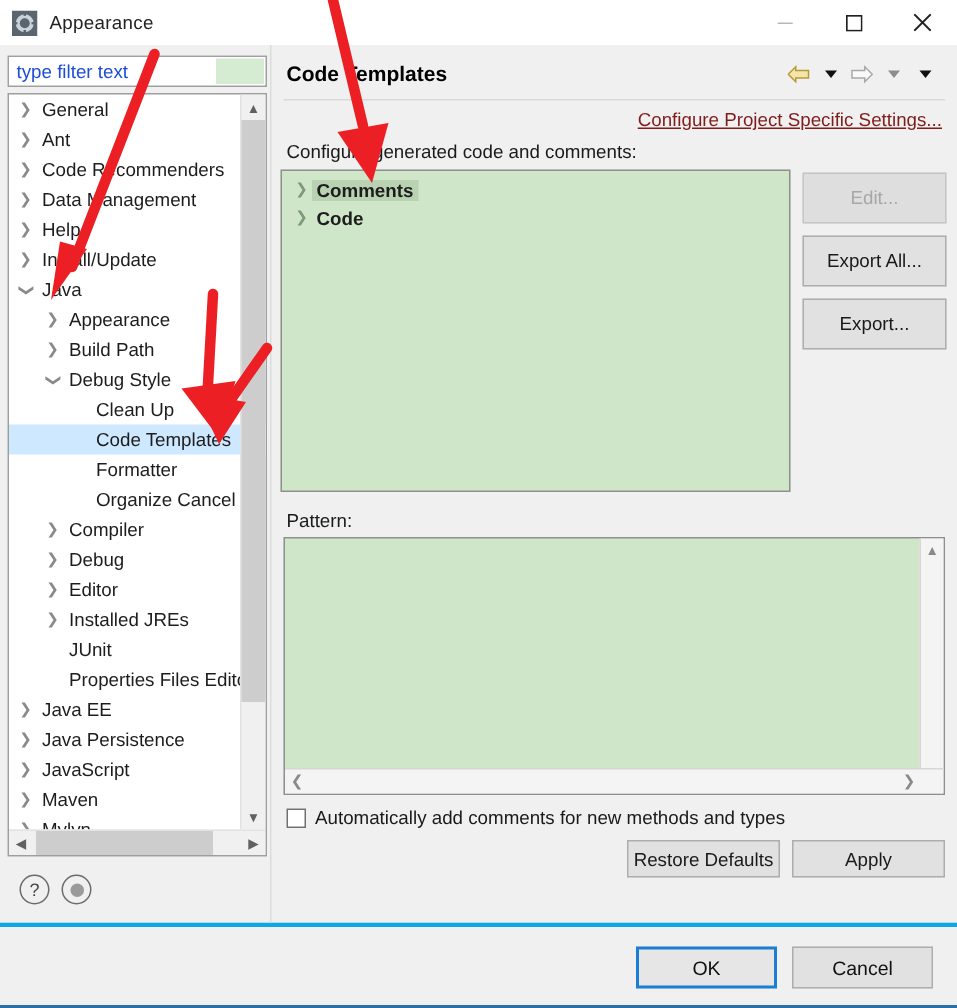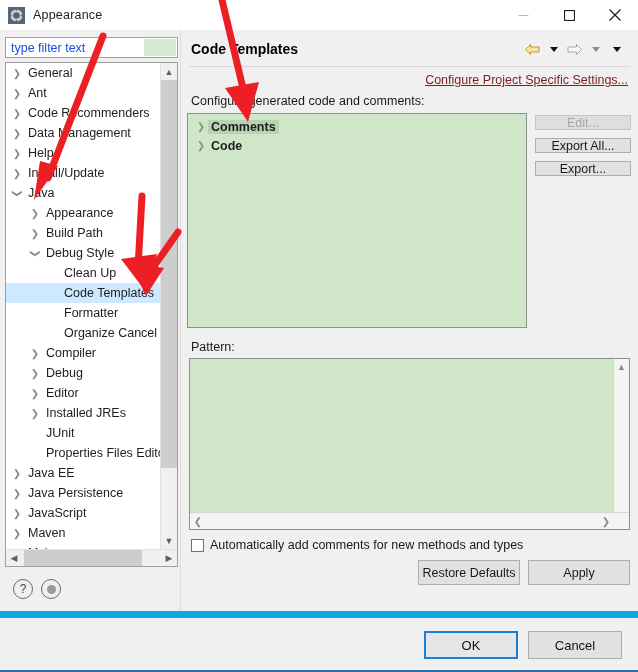--- a/index.html
+++ b/index.html
@@ -72,42 +72,42 @@
   .link{color:#7f1d1d;text-decoration:underline;font-size:12.5px;cursor:pointer;}
   .sublabel{padding-left:4px;margin-bottom:5px;font-size:12.5px;color:#1a1a1a;flex:0 0 auto;}
 
   .listrow{display:flex;gap:8px;flex:0 0 auto;}
   .tmplbox{width:340px;height:215px;border:1px solid #8f8f8f;background:#cfe7c8;box-sizing:border-box;padding:3px 0 0 0;overflow:hidden;}
   .tnode{height:19px;display:flex;align-items:center;padding-left:6px;font-size:12.5px;color:#1d1d1d;}
   .tnode .twist{color:#7f9a7a;}
   .tnode .lbl{padding:0 3px;font-weight:bold;}
   .tnode.selected .lbl{background:#b9d2b2;}
   .btncol{display:flex;flex-direction:column;gap:8px;padding-top:2px;}
-  .btn{width:96px;height:15px;border:1px solid #adadad;background:#e1e1e1;font-size:12.5px;color:#1a1a1a;
+  .btn{width:96px;height:34px;border:1px solid #adadad;background:#e1e1e1;font-size:12.5px;color:#1a1a1a;
     display:flex;align-items:center;justify-content:center;box-sizing:border-box;cursor:pointer;font-family:inherit;}
   .btn.disabled{color:#a7a7a7;background:#dedede;border-color:#c6c6c6;cursor:default;}
   .btn.gap{margin-top:10px;}
 
   .patlabel{margin:12px 0 4px 4px;font-size:12.5px;flex:0 0 auto;}
   .patbox{border:1px solid #8f8f8f;background:#cfe7c8;height:172px;box-sizing:border-box;position:relative;margin:0 2px 0 2px;flex:0 0 auto;}
   .patbox .vsb2{position:absolute;right:0;top:0;bottom:16px;width:15px;background:#f4f4f4;border-left:1px solid #d6d6d6;}
   .patbox .vsb2 .arw{height:16px;display:flex;align-items:center;justify-content:center;color:#8a8a8a;font-size:9px;}
   .patbox .hsb2{position:absolute;left:0;right:0;bottom:0;height:16px;background:#f4f4f4;border-top:1px solid #d6d6d6;}
   .patbox .hsb2 .arw{position:absolute;top:0;bottom:0;width:16px;display:flex;align-items:center;justify-content:center;color:#8a8a8a;font-size:10px;}
   .patbox .hsb2 .arw.l{left:0;} .patbox .hsb2 .arw.r{right:15px;}
 
   .checkrow{display:flex;align-items:center;gap:6px;margin:8px 0 0 4px;flex:0 0 auto;}
   .chk{width:13px;height:13px;border:1px solid #707070;background:#fff;box-sizing:border-box;flex:0 0 auto;}
   .checkrow .ctext{font-size:12.5px;}
 
   .actionrow{display:flex;justify-content:flex-end;gap:8px;margin-top:8px;padding-right:2px;flex:0 0 auto;}
   .btn-wide{width:102px;height:25px;}
 
   
-  .footer{height:54px;flex:0 0 auto;background:#f0f0f0;border-top:7px solid #0ea5e9;display:flex;align-items:center;justify-content:flex-end;padding-right:16px;gap:10px;}
+  .footer{height:54px;flex:0 0 auto;background:#f0f0f0;border-top:3px solid #0ea5e9;display:flex;align-items:center;justify-content:flex-end;padding-right:16px;gap:10px;}
   .btn-ok{width:94px;height:28px;background:#e6e6e6;border:2px solid #1a7fd4;font-size:13px;color:#111;display:flex;align-items:center;justify-content:center;box-sizing:border-box;cursor:pointer;}
   .btn-cancel{width:94px;height:28px;background:#e1e1e1;border:1px solid #adadad;font-size:13px;color:#111;display:flex;align-items:center;justify-content:center;box-sizing:border-box;cursor:pointer;}
   .bottomline{position:absolute;left:0;right:0;bottom:0;height:2px;background:#2a6fa8;}
 
   
   .anno{position:absolute;left:0;top:0;width:638px;height:672px;pointer-events:none;}
 </style>
 </head>
 <body>
 

